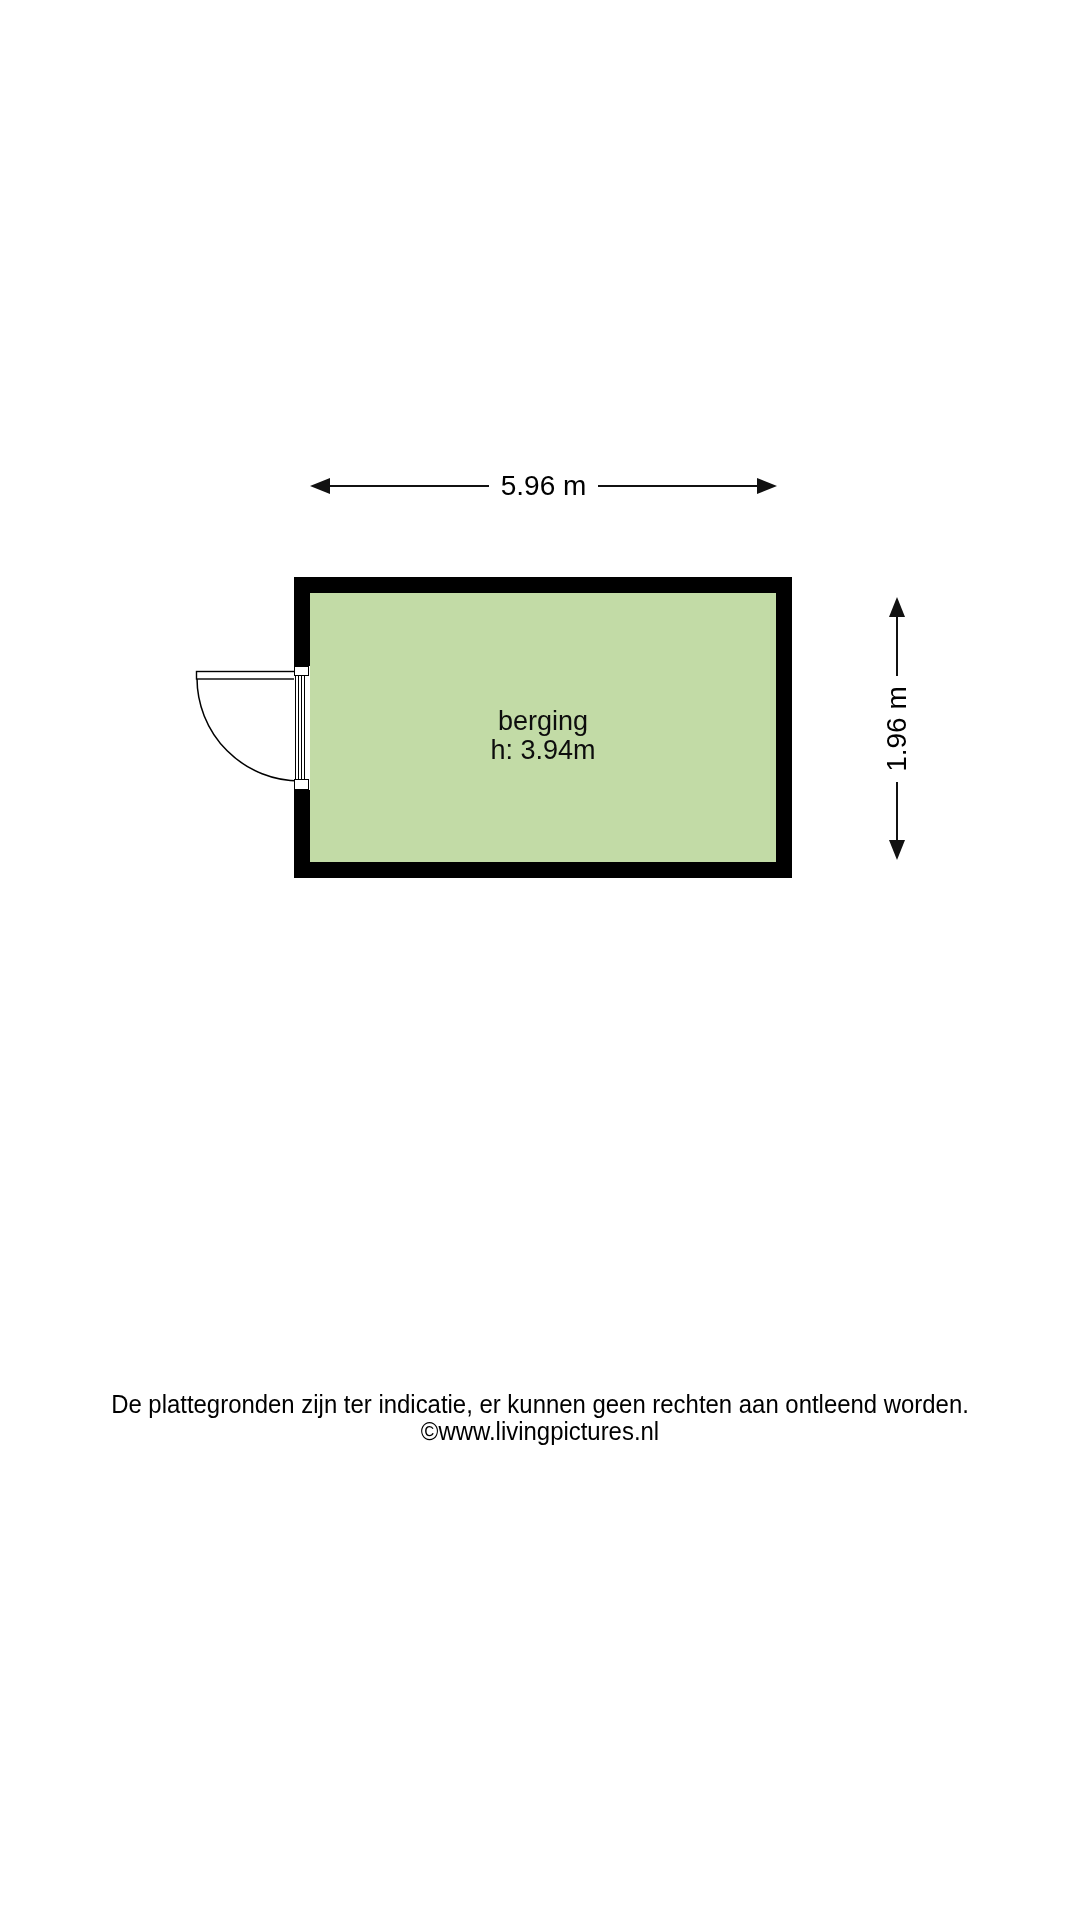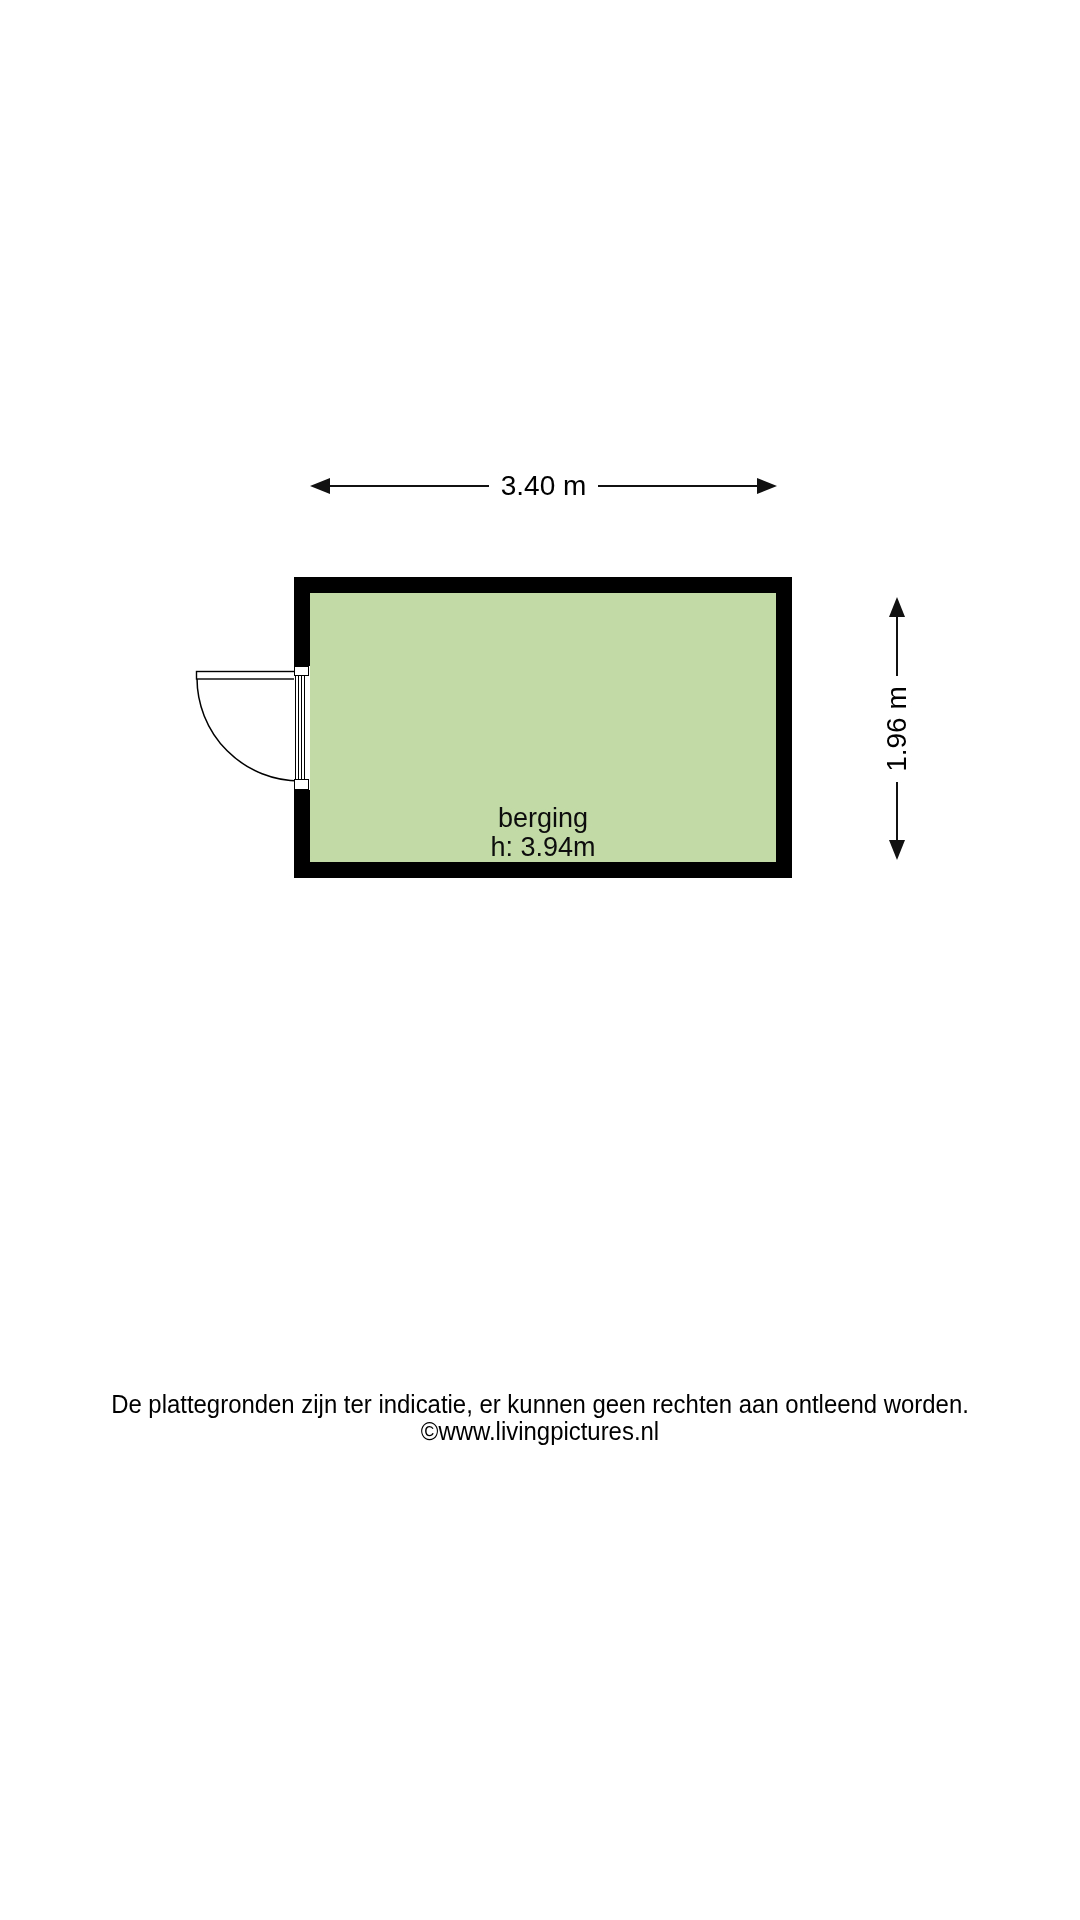--- a/index.html
+++ b/index.html
@@ -71,26 +71,26 @@
   }
 </style>
 </head>
 <body>
 
 <div id="canvas">
 
   <div class="dim-h">
     <span class="ah ah-left"></span>
     <span class="dline-h"></span>
-    <span class="dim-label">3.40 m</span>
+    <span class="dim-label">5.96 m</span>
     <span class="dline-h"></span>
     <span class="ah ah-right"></span>
   </div>
 
-  <div class="room" style="background-color: rgb(194, 219, 166); border-color: rgb(0, 0, 0); align-items: flex-end;">
+  <div class="room" style="background-color: rgb(194, 219, 166); border-color: rgb(0, 0, 0);">
     <div class="room-label">
       <div>berging</div>
       <div>h: 3.94m</div>
     </div>
   </div>
 
   <svg class="door-svg" width="125" height="130" viewBox="185 660 125 130">
     <path d="M 197 678 A 103 103 0 0 0 300 781" fill="none" stroke="#000" stroke-width="1.5"></path>
     <rect x="196.5" y="671.5" width="98.5" height="7.5" fill="#ffffff" stroke="#000" stroke-width="1.4"></rect>
   </svg>

